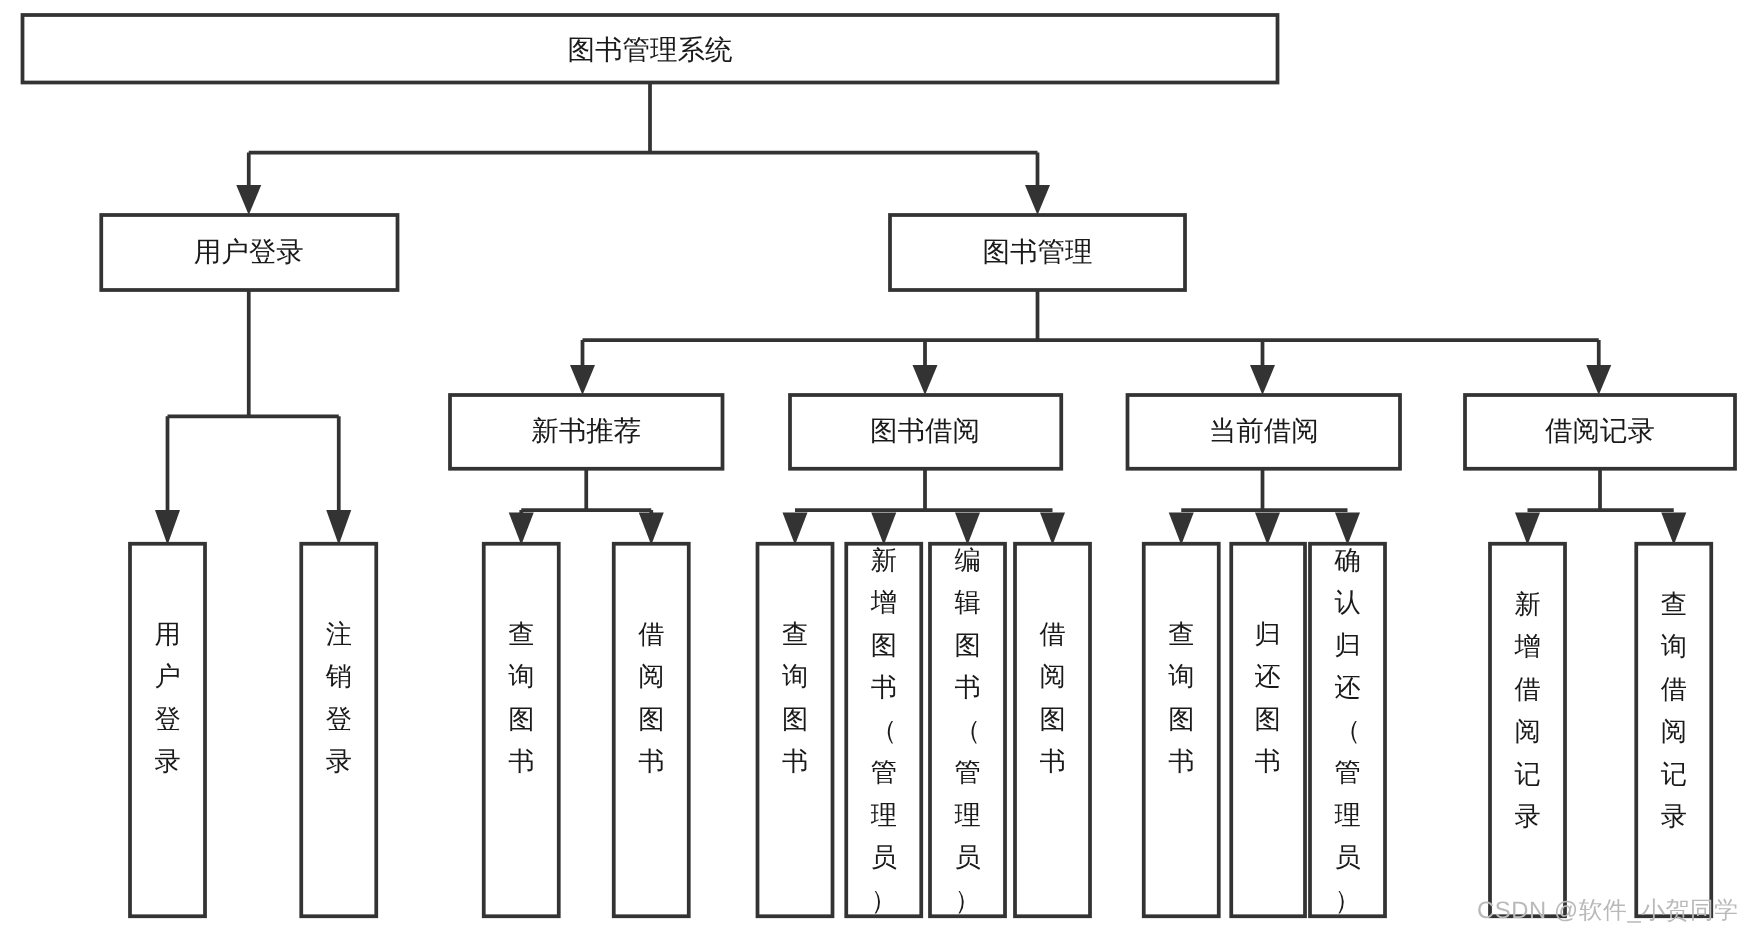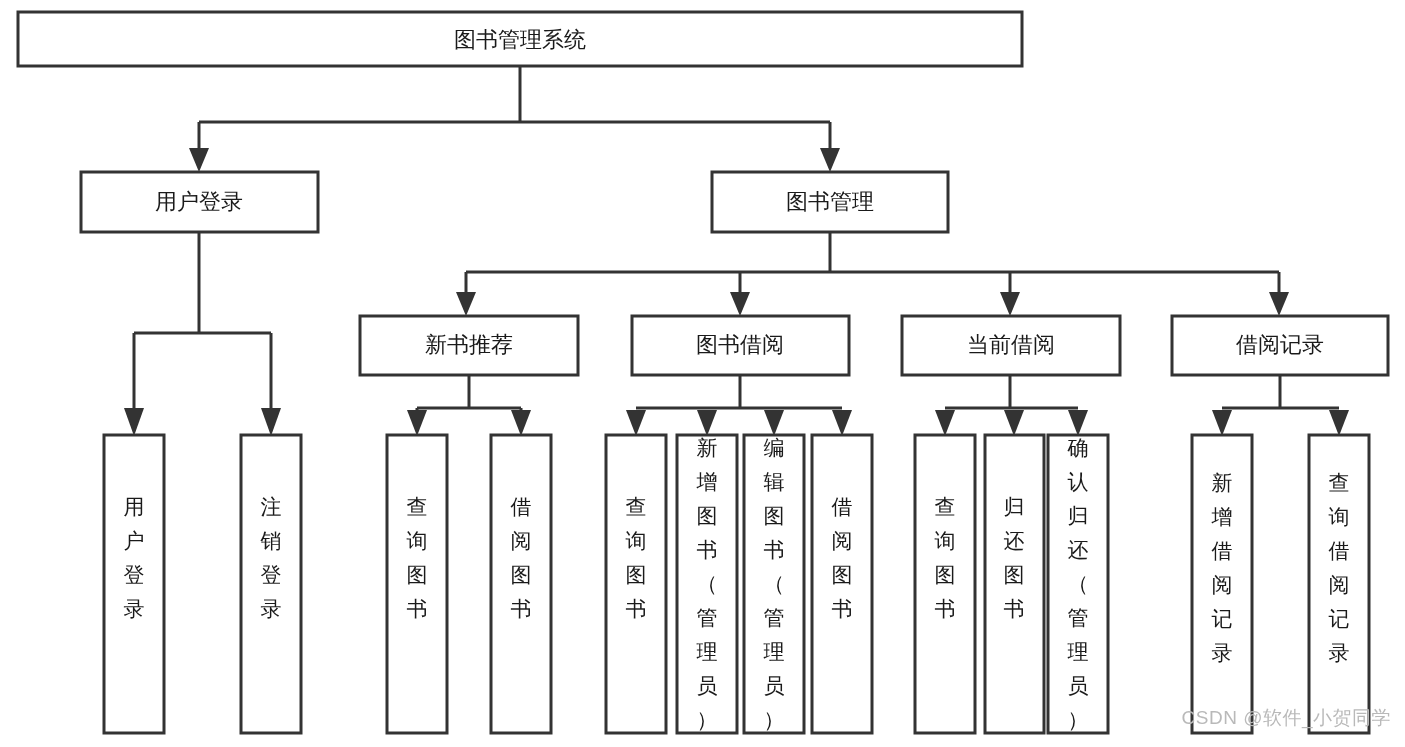--- a/index.html
+++ b/index.html
@@ -47,21 +47,21 @@
   }
   .node-label-v {
     font-family: "Liberation Sans", "DejaVu Sans", sans-serif;
     font-size: 21px;
     fill: #1a1a1a;
     text-anchor: middle;
   }
   .watermark {
     position: absolute;
     right: 14px;
-    bottom: 16px;
+    bottom: 6px;
     font-family: "Liberation Sans", "DejaVu Sans", sans-serif;
     font-size: 19px;
     color: #b9b9b9;
     letter-spacing: 0.5px;
     white-space: nowrap;
     pointer-events: none;
   }
 </style>
 </head>
 <body>

